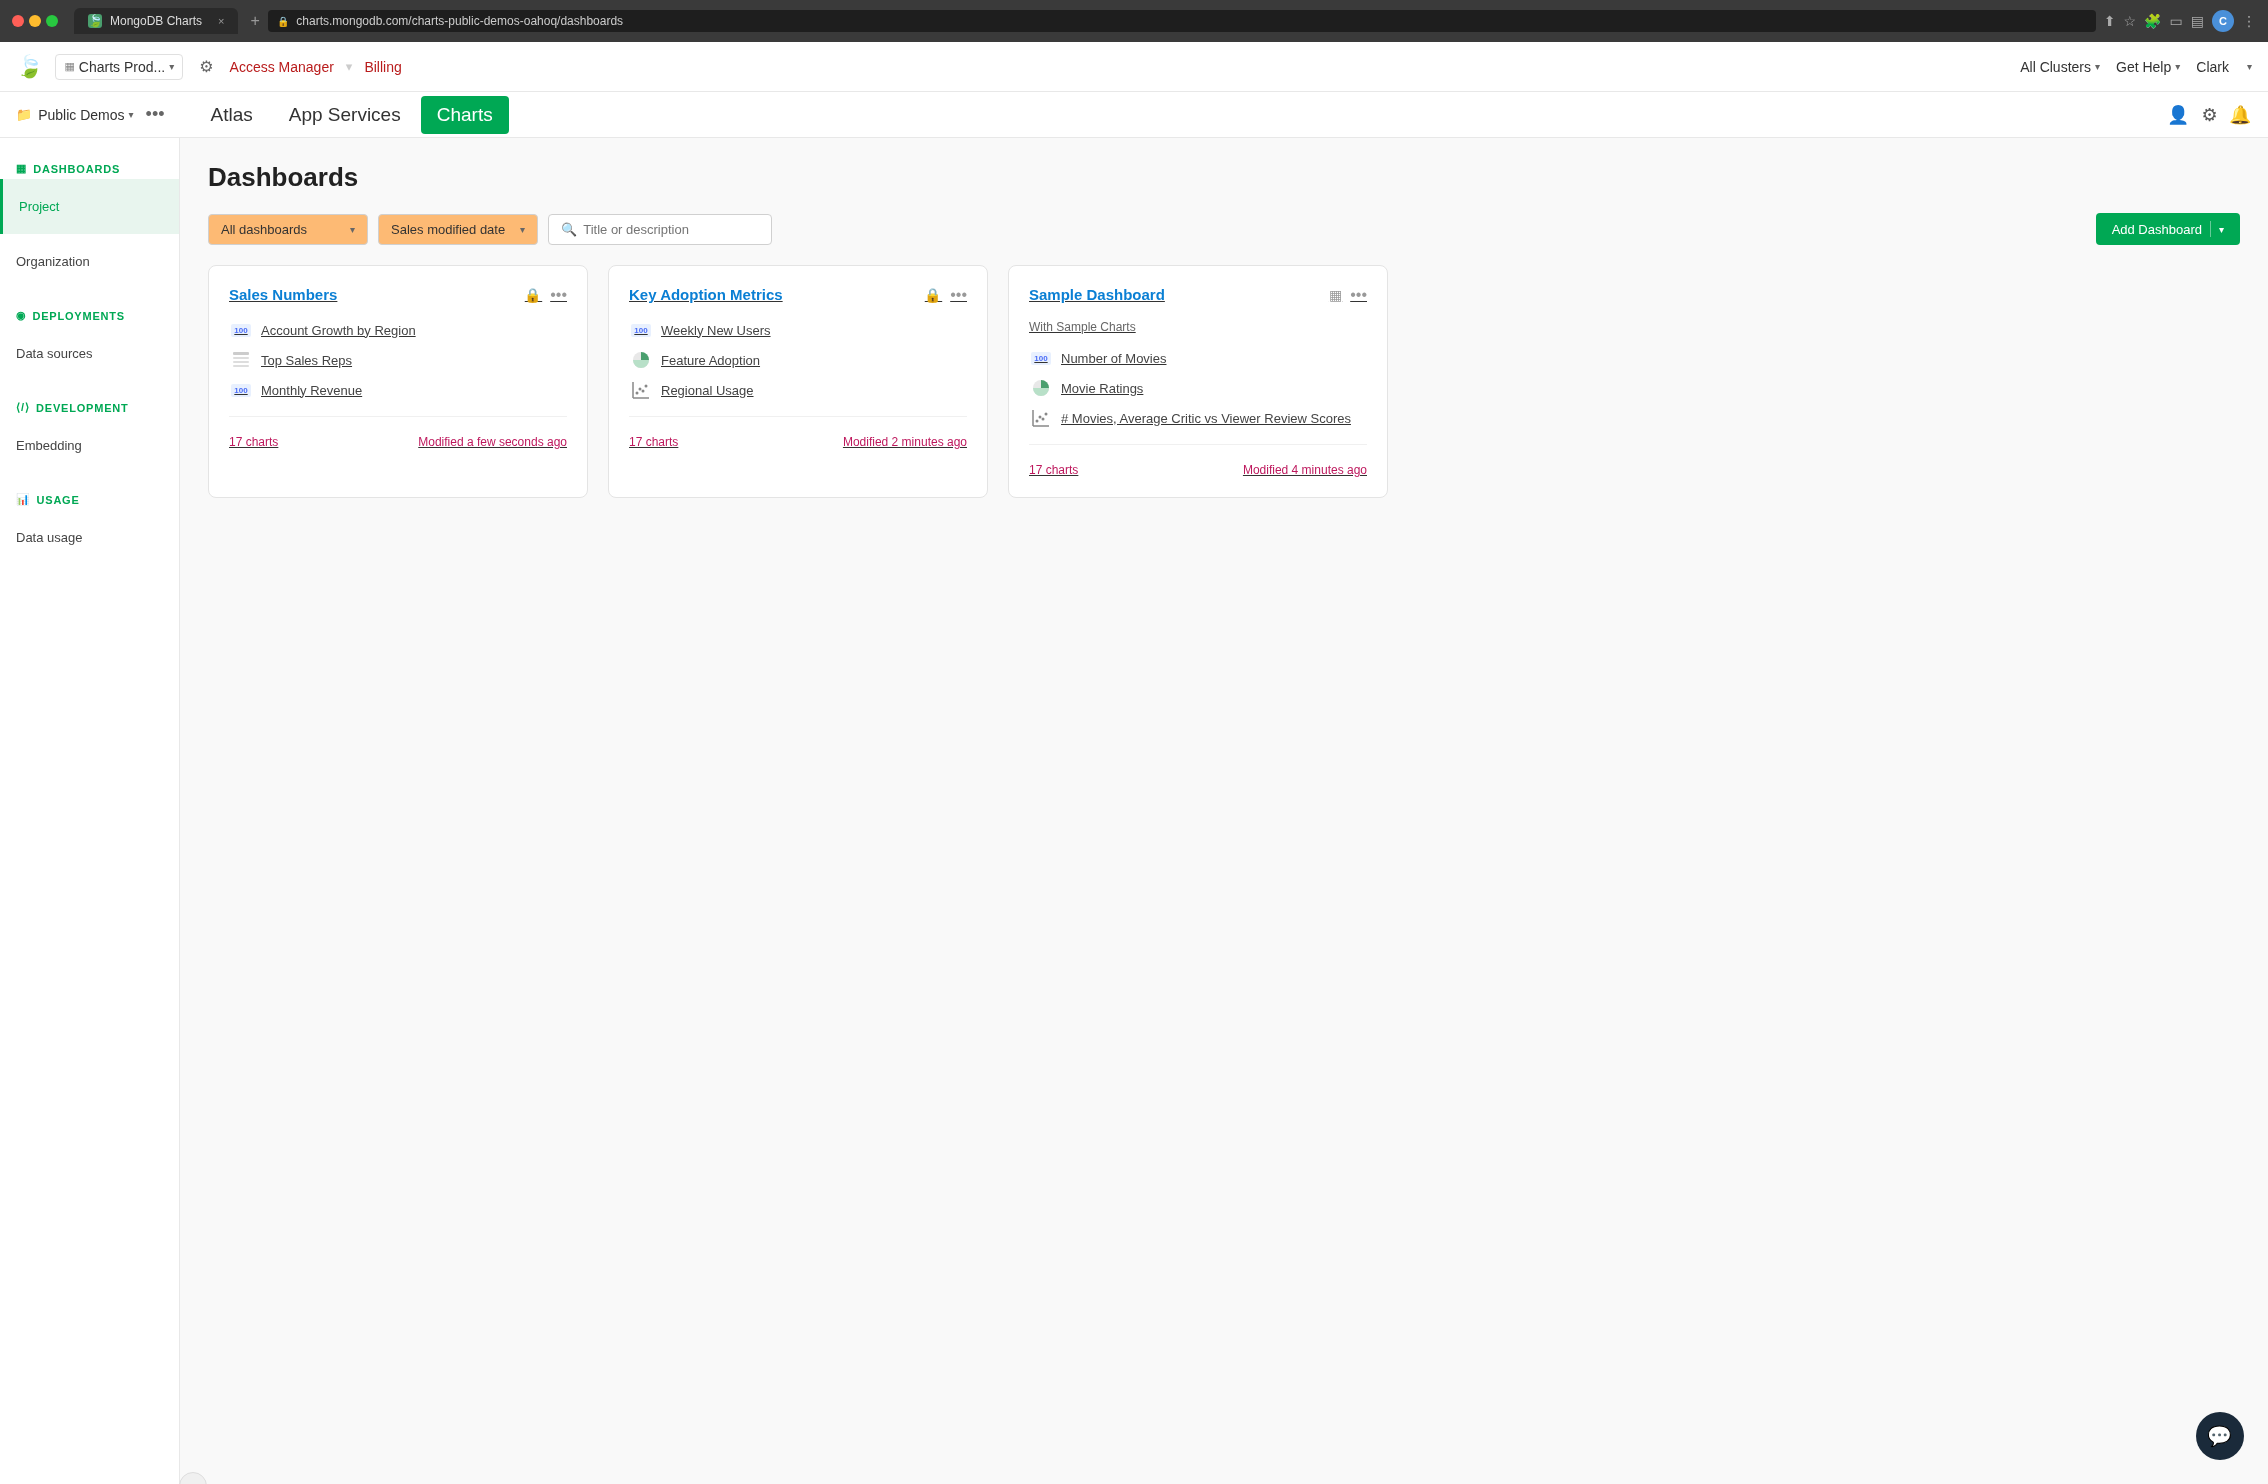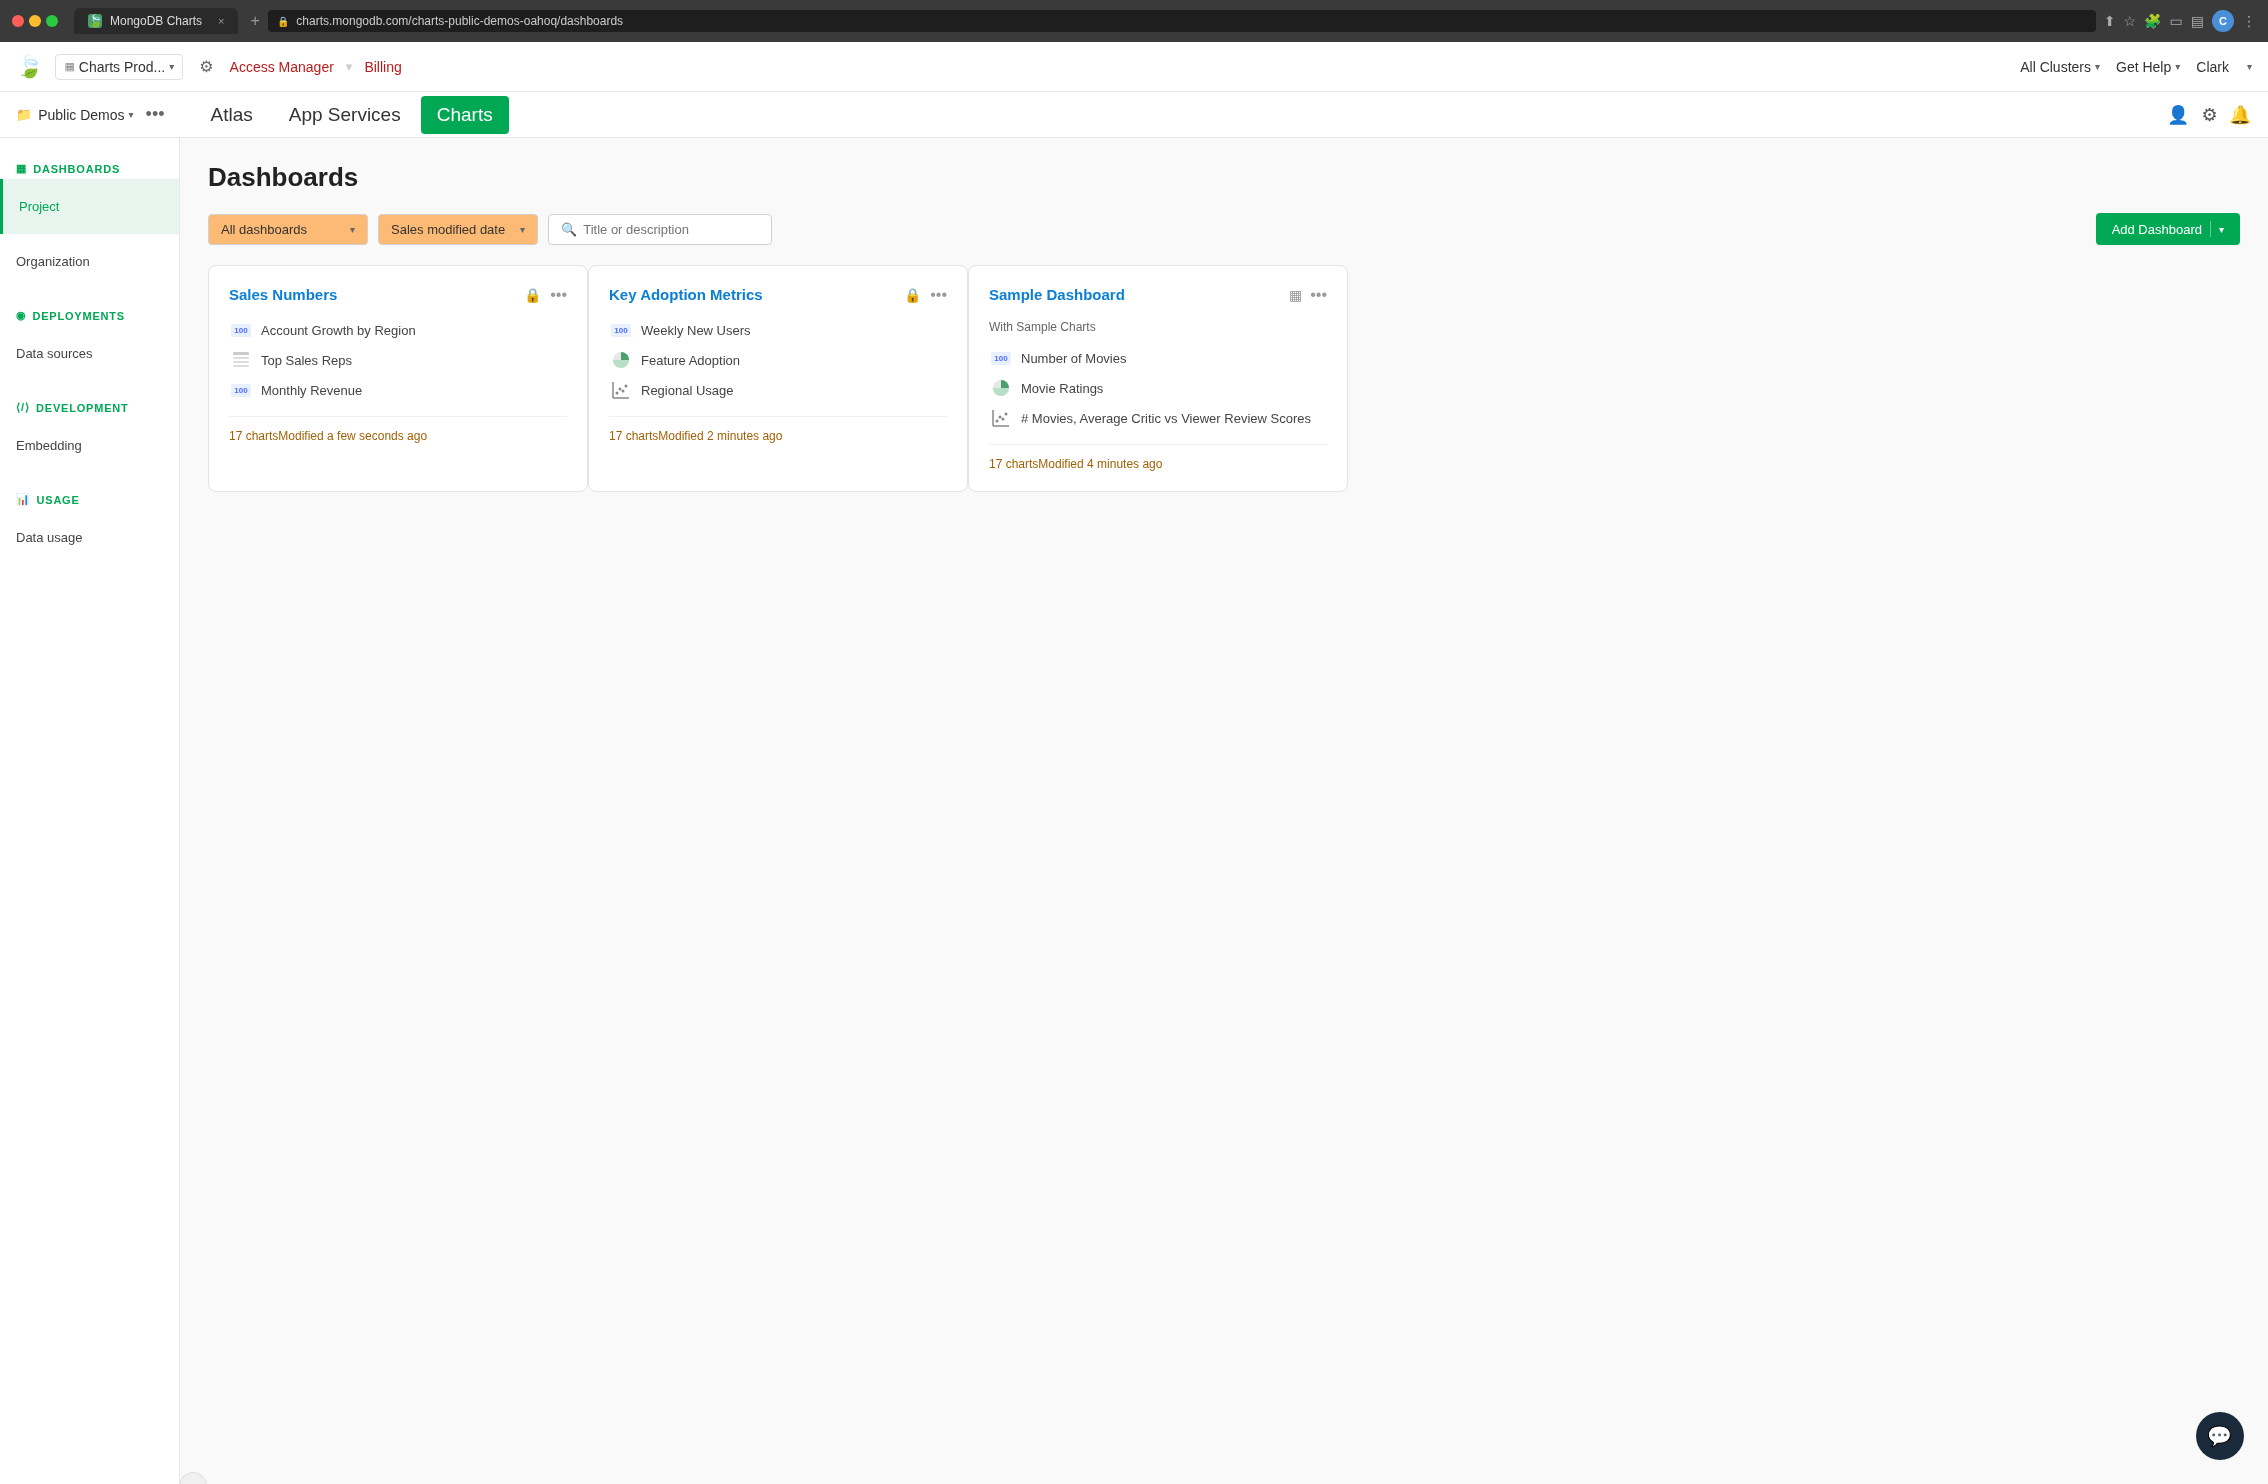--- a/index.html
+++ b/index.html
@@ -61,34 +61,34 @@
     .filter-dropdown { display: flex; align-items: center; gap: 6px; background: #fdba74; border: 1px solid #d0d0d0; border-radius: 4px; padding: 7px 12px; font-size: 13px; cursor: pointer; color: #333; min-width: 160px; }
     .filter-dropdown .dropdown-arrow { margin-left: auto; color: #666; font-size: 10px; }
     .search-input-wrapper { display: flex; align-items: center; background: #fff; border: 1px solid #d0d0d0; border-radius: 4px; padding: 7px 12px; gap: 6px; min-width: 220px; }
     .search-input-wrapper input { border: none; outline: none; font-size: 13px; color: #999; width: 100%; background: transparent; }
     .search-icon { color: #999; font-size: 13px; }
     .add-dashboard-btn { display: flex; align-items: center; background: #00a854; color: white; border: none; border-radius: 4px; padding: 8px 16px; font-size: 13px; cursor: pointer; font-weight: 500; gap: 8px; margin-left: auto; }
     .add-dashboard-btn .btn-divider { width: 1px; height: 16px; background: rgba(255,255,255,0.4); }
     .add-dashboard-btn .btn-arrow { font-size: 10px; }
 
     
-    .cards-grid { display: flex; flex-wrap: wrap; }
+    .cards-grid { display: flex; gap: 20px; flex-wrap: wrap; text-decoration: underline; }
     .dashboard-card { background: #fff; border: 1px solid #e4e4e4; border-radius: 8px; width: 380px; padding: 20px; cursor: pointer; }
     .card-header { display: flex; align-items: flex-start; margin-bottom: 16px; }
     .card-title { font-size: 15px; font-weight: 600; color: #0a7fd4; flex: 1; }
     .card-header-icons { display: flex; align-items: center; gap: 8px; margin-left: auto; }
     .card-lock-icon { color: #999; font-size: 14px; }
     .card-more-icon { color: #999; font-size: 16px; cursor: pointer; }
     .card-grid-icon { color: #999; font-size: 14px; cursor: pointer; }
     .card-description { font-size: 12px; color: #666; margin-bottom: 14px; }
     .card-charts { display: flex; flex-direction: column; gap: 10px; margin-bottom: 16px; }
     .chart-item { display: flex; align-items: center; gap: 8px; font-size: 13px; color: #444; }
     .chart-icon { width: 24px; height: 20px; flex-shrink: 0; display: flex; align-items: center; justify-content: center; }
     .chart-icon-bar { background: #e8f0fe; border-radius: 3px; font-size: 9px; color: #4a6cf7; font-weight: 800; padding: 2px 3px; }
-    .card-footer { display: flex; align-items: center; font-size: 12px; color: #a16207; border-top: 1px solid #f0f0f0; padding-top: 12px; }
+    .card-footer { display: flex; justify-content: space-between; align-items: center; font-size: 12px; color: #be185d; border-top: 1px solid #f0f0f0; padding-top: 18px; }
 
     
     .chat-bubble { position: fixed; bottom: 24px; right: 24px; width: 48px; height: 48px; background: #1a2a3a; border-radius: 50%; display: flex; align-items: center; justify-content: center; cursor: pointer; }
     .chat-bubble-icon { color: white; font-size: 20px; }
     .collapse-btn { display: flex; align-items: center; justify-content: center; width: 28px; height: 28px; border-radius: 50%; background: #f0f0f0; border: 1px solid #ddd; cursor: pointer; color: #666; font-size: 12px; position: absolute; right: -14px; top: 50%; transform: translateY(-50%); }
   </style>
 </head>
 <body>
 
 <div class="browser-chrome">

